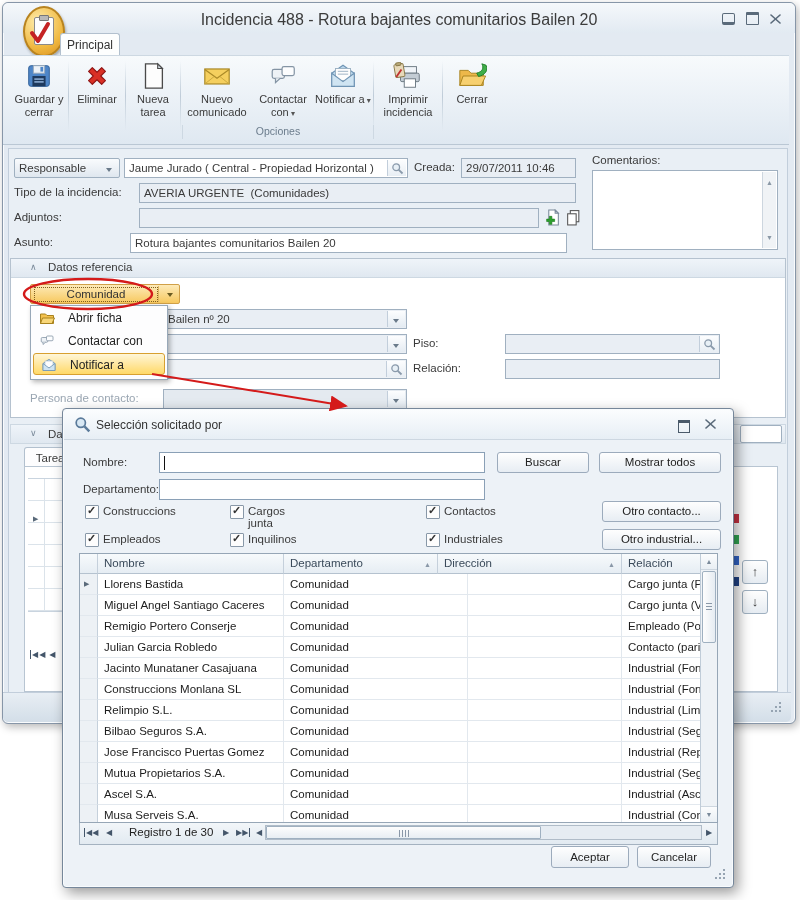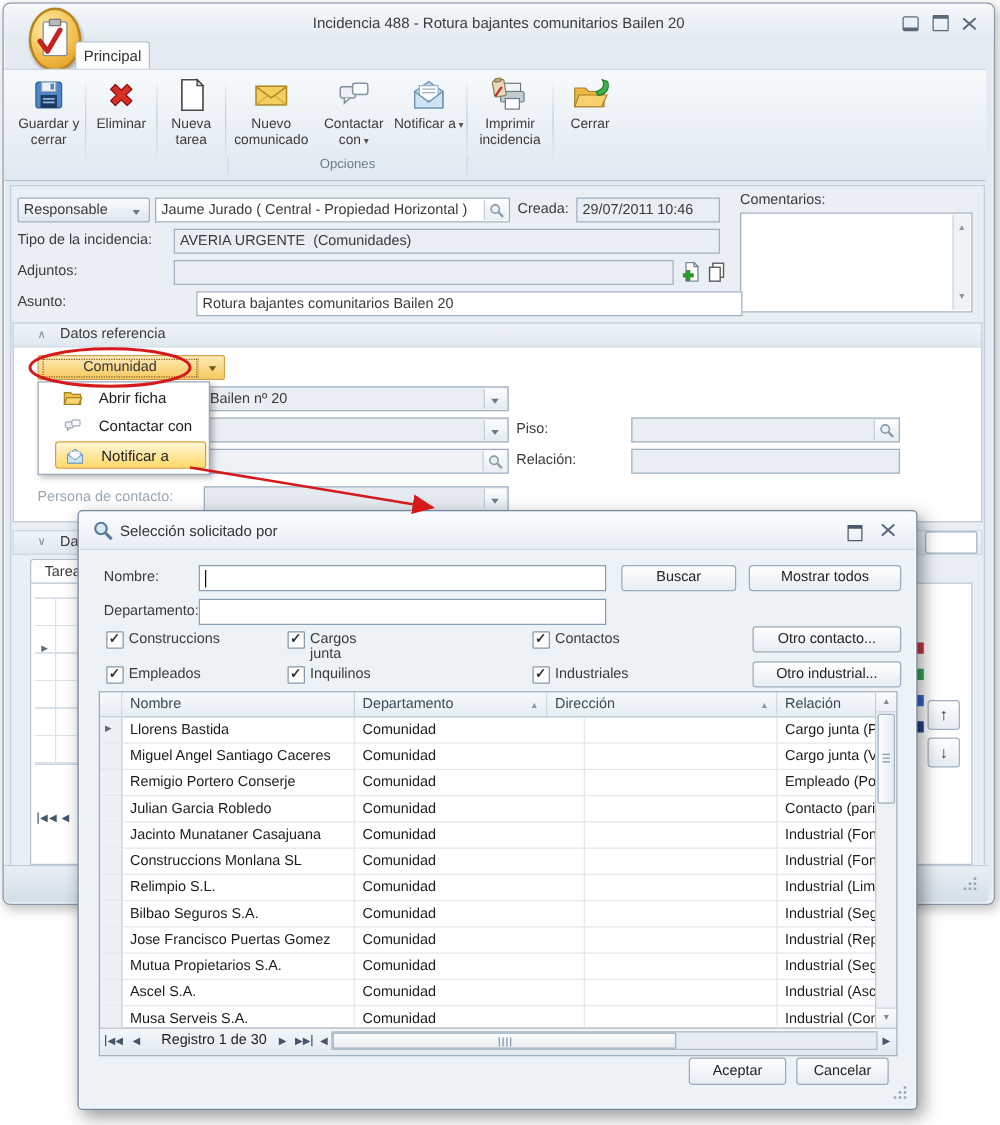--- a/index.html
+++ b/index.html
@@ -6,21 +6,21 @@
   .stage{position:relative;width:800px;height:900px;background:#fff;overflow:hidden;
          font-family:"Liberation Sans",sans-serif;font-size:11.5px;color:#3a3a3a;}
   .abs{position:absolute;}
 
   
   .main-window{position:absolute;left:2px;top:2px;width:792px;height:720px;
     background:#e3eaf2;border:1px solid #8796a8;border-radius:6px;
     box-shadow:inset 0 0 0 1px #f9fbfd,2px 3px 9px rgba(0,0,0,.28);}
   .titlebar{position:absolute;left:0;top:0;right:0;height:30px;
     background:linear-gradient(#f5f8fb,#e2eaf2);border-radius:6px 6px 0 0;}
-  .wtitle{position:absolute;left:0;right:0;top:8px;text-align:center;font-size:12px;color:#3c3c3c;}
+  .wtitle{position:absolute;left:0;right:0;top:8px;text-align:center;font-size:16px;color:#3c3c3c;}
   .winbtns{position:absolute;right:14px;top:9px;display:flex;gap:11px;align-items:center;}
   .wb-min{width:11px;height:8px;border:1px solid #5a6a7a;border-bottom:3px solid #5a6a7a;border-radius:2px;}
   .wb-max{width:11px;height:9px;border:1px solid #5a6a7a;border-top:3px solid #5a6a7a;border-radius:1px;}
   .app-icon{position:absolute;left:20px;top:3px;width:38px;height:47px;border-radius:50%;
     background:radial-gradient(circle at 35% 30%,#ffeeae,#f0b840 62%,#d89020);
     border:2px solid #b8831f;box-shadow:1px 2px 3px rgba(0,0,0,.3);}
   .clipb{position:absolute;left:9px;top:9px;width:18px;height:26px;background:#fdfdfd;
     border:1px solid #8a8a8a;border-radius:2px;}
   .clipb:before{content:"";position:absolute;left:4px;top:-3px;width:8px;height:4px;background:#b8b8b8;border:1px solid #777;border-radius:1px;}
   .appcheck{position:absolute;left:2px;top:12px;}
@@ -88,21 +88,21 @@
   .updown{position:absolute;left:742px;width:26px;height:24px;box-sizing:border-box;border:1px solid #9fb0c0;border-radius:3px;
     background:linear-gradient(#fefefe,#e6ecf2);text-align:center;line-height:22px;font-size:13px;color:#333;}
   .bottombar{position:absolute;left:3px;top:692px;width:788px;height:29px;border-top:1px solid #c2cedb;
     background:linear-gradient(#e8eef4,#d3dee8);border-radius:0 0 5px 5px;}
   .gripdots{position:absolute;width:2px;height:2px;background:#96a4b2;
     box-shadow:-4px 4px 0 #96a4b2,0 4px 0 #96a4b2,-8px 8px 0 #96a4b2,-4px 8px 0 #96a4b2,0 8px 0 #96a4b2;}
 
   
   .menu{position:absolute;left:30px;top:305px;width:136px;height:73px;background:#fdfdfe;
     border:1px solid #98a8b8;box-shadow:2px 2px 5px rgba(0,0,0,.3);z-index:6;}
-  .mi{position:absolute;left:1px;right:1px;height:22px;margin-left:11px;}
+  .mi{position:absolute;left:1px;right:1px;height:22px;}
   .mi .mic{position:absolute;left:7px;top:3px;}
   .mi .mil{position:absolute;left:36px;top:4px;font-size:12px;color:#222;}
   .mi.hl{left:2px;right:2px;background:linear-gradient(#fff6d8,#ffd968);border:1px solid #d8a030;border-radius:3px;box-sizing:border-box;}
 
   
   .dialog{position:absolute;left:62px;top:408px;width:670px;height:478px;background:#edf2f7;
     border:1px solid #76879a;border-radius:4px;z-index:10;
     box-shadow:inset 0 0 0 1px #f8fbfd,4px 5px 14px rgba(0,0,0,.4);}
   .dlg-title{position:absolute;left:1px;top:1px;right:1px;height:29px;
     background:linear-gradient(#fbfdfe,#e7eef5);border-bottom:1px solid #cdd7e1;border-radius:3px 3px 0 0;}
@@ -302,21 +302,21 @@
         <path d="M2.5 9.5 h2.6 v-2.6 h2.3 v2.6 h2.6 v2.3 h-2.6 v2.6 h-2.3 v-2.6 h-2.6 z" fill="#2ca02c" stroke="#1a7a1a" stroke-width="0.6"></path>
       </svg>
   </div>
   <div class="abs" style="left:565px;top:209px">
     <svg width="17" height="17" viewBox="0 0 16 16">
         <rect x="5" y="1.5" width="8" height="10.5" fill="#fff" stroke="#555"></rect>
         <rect x="2.5" y="4.5" width="8" height="10.5" fill="#fff" stroke="#555"></rect>
       </svg>
   </div>
   <div class="lbl" style="left:14px;top:236px">Asunto:</div>
-  <div class="fld" style="left:157px;top:233px;width:437px">Rotura bajantes comunitarios Bailen 20</div>
+  <div class="fld" style="left:130px;top:233px;width:437px">Rotura bajantes comunitarios Bailen 20</div>
 
   <div class="grp">
     <div class="grp-hd"></div>
   </div>
   <div class="chev" style="left:30px;top:262px">∧</div>
   <div class="lbl" style="left:48px;top:261px">Datos referencia</div>
 
   <div class="comunidad">
     <span class="txt">Comunidad</span>
     <span class="sp"></span>

